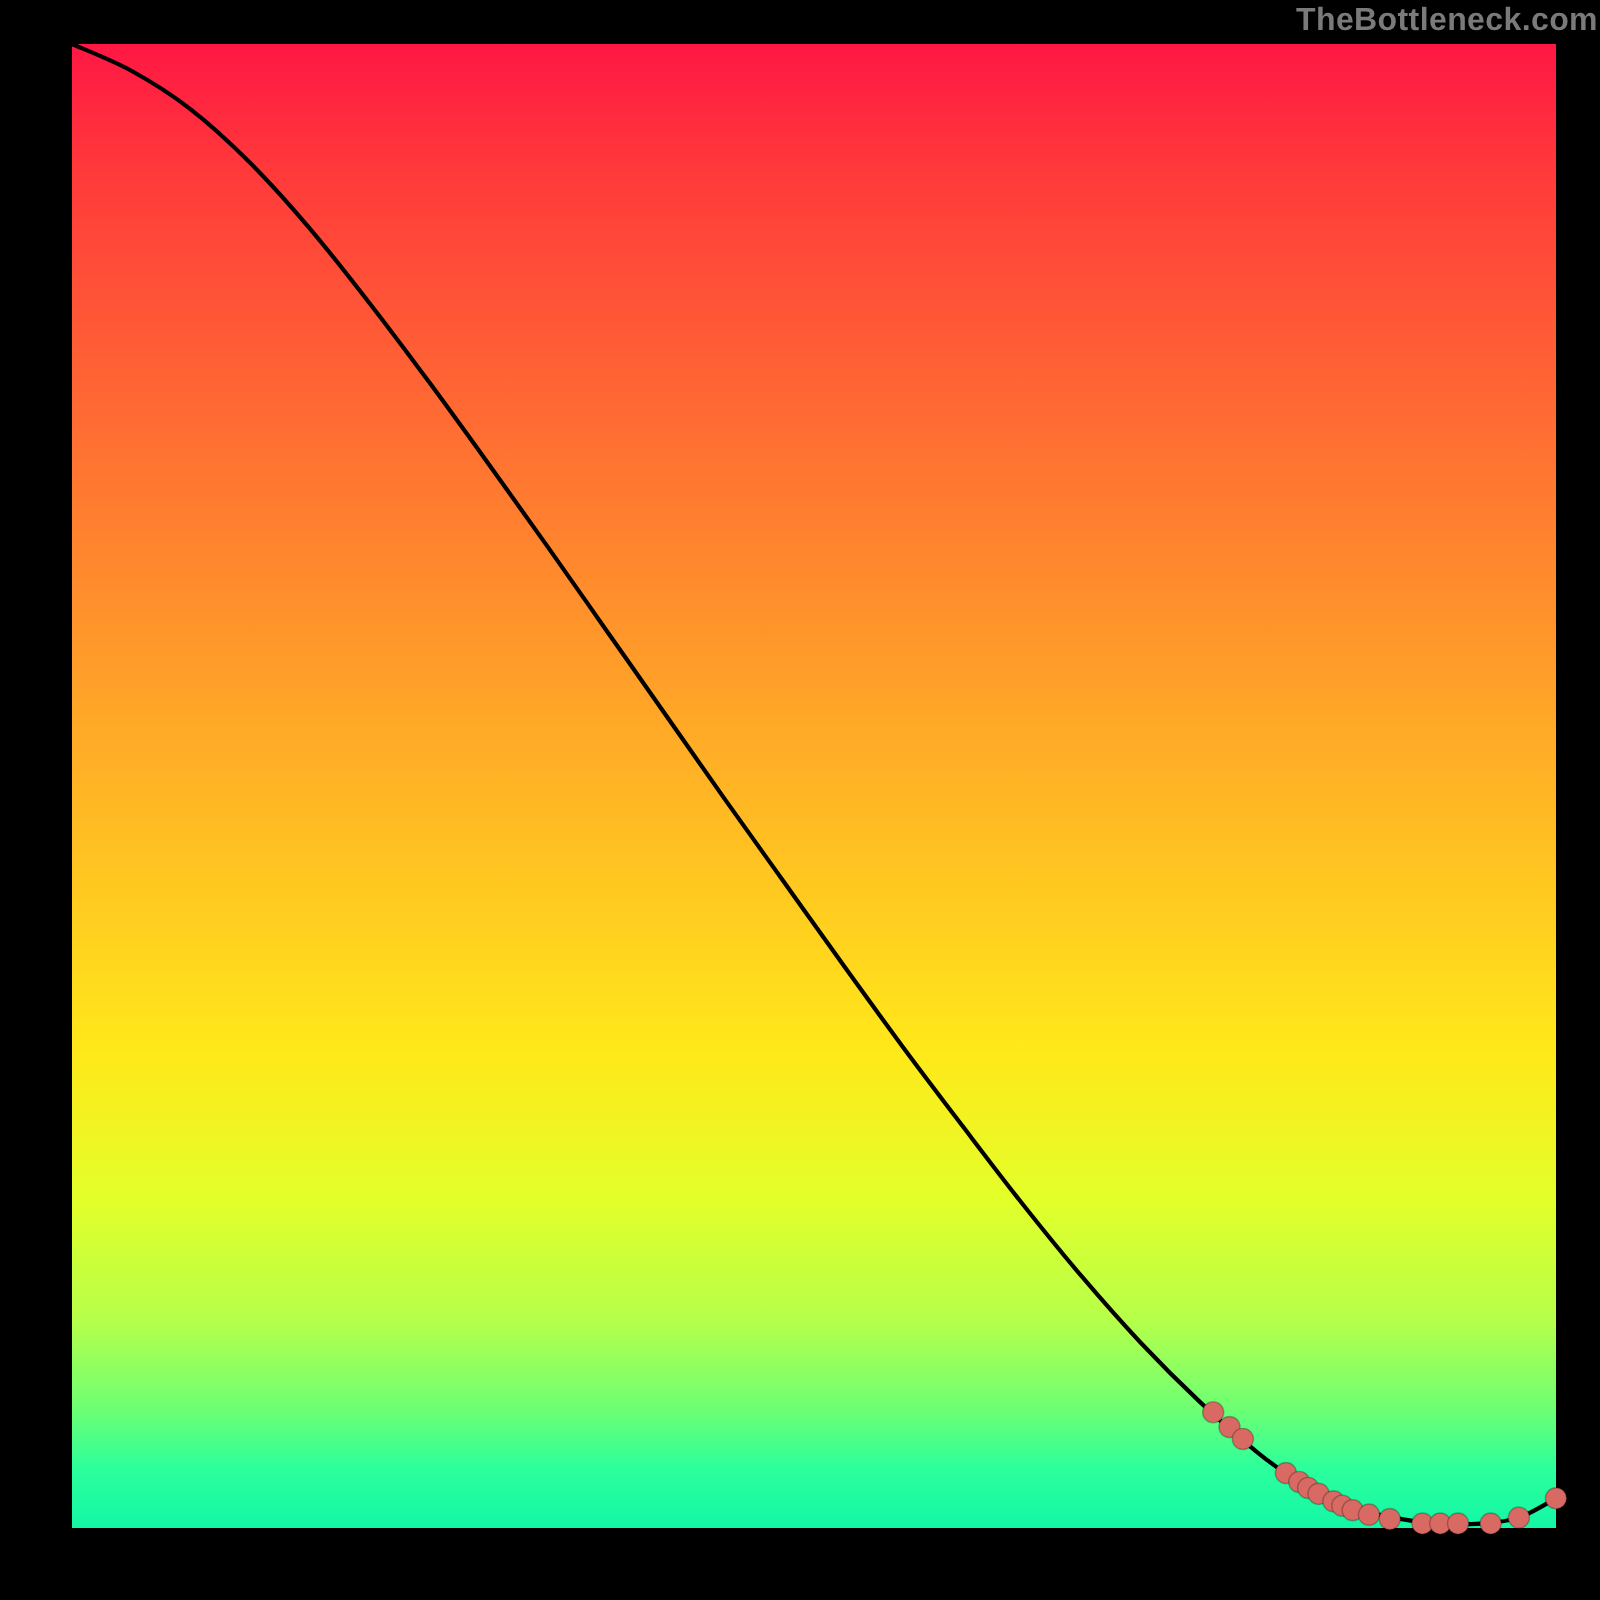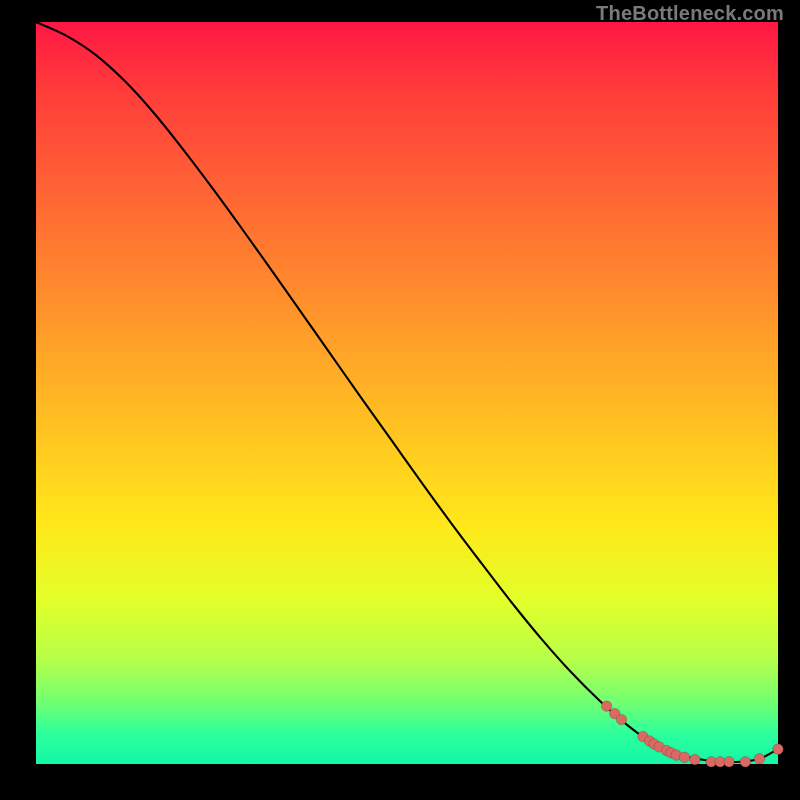--- a/index.html
+++ b/index.html
@@ -39,23 +39,23 @@
       #e2ff2a 78%,
       #b6ff4a 86%,
       #6dff74 92%,
       #2cff9c 96%,
       #13f7a6 100%
     );
   }
   .watermark {
     position: absolute;
     top: 2px;
-    right: 16px;
+    right: 1px;
     color: #7a7a7a;
-    font-size: 20px;
+    font-size: 16px;
     font-weight: 600;
     letter-spacing: 0.2px;
     user-select: none;
   }
   svg.curve {
     position: absolute;
     left: 0; top: 0;
     width: 100%;
     height: 100%;
     overflow: visible;

